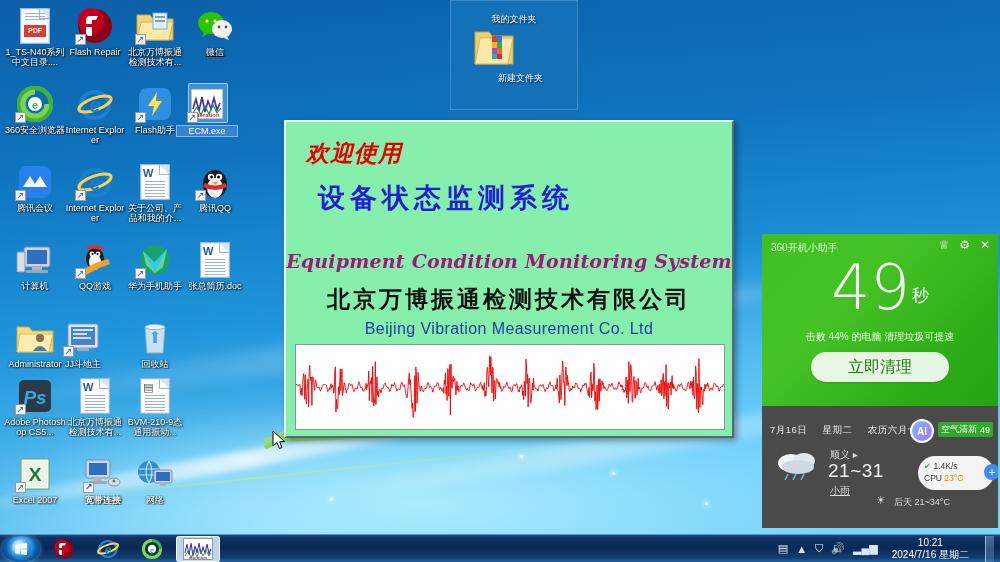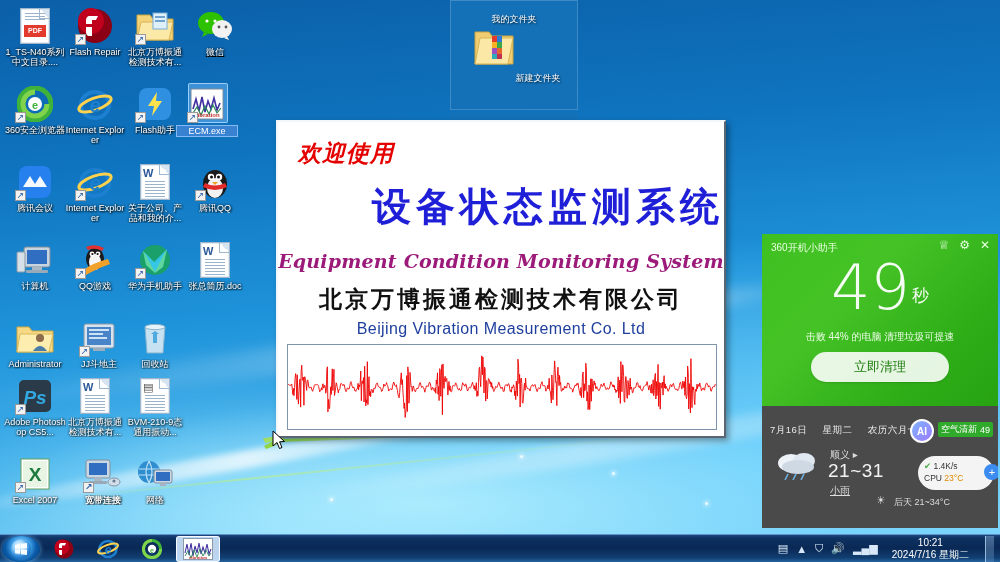--- a/index.html
+++ b/index.html
@@ -95,37 +95,37 @@
   .doc-ico { width:30px; height:36px; background:#fff; border:1px solid #9fb6cf;
     position:relative; box-shadow:0 0 0 0.5px #c8d8e8 inset; }
   .doc-ico::before { content:""; position:absolute; right:0; top:0; width:9px; height:9px;
     background:linear-gradient(225deg,#d6e3f0 50%, transparent 50%); border-left:1px solid #9fb6cf; border-bottom:1px solid #9fb6cf;}
   .doc-lines { position:absolute; left:4px; top:16px; right:4px; }
   .doc-lines i { display:block; height:1px; background:#9bb4cc; margin-bottom:2px; }
   .doc-badge { position:absolute; left:2px; top:2px; font-size:11px; font-weight:bold; }
 
   
   #splash {
-    position:absolute; left:276px; top:120px; width:450px; height:318px;
-    background:#ffffff;
+    position:absolute; left:284px; top:120px; width:450px; height:318px;
+    background:#86efac;
     border-top:2px solid #f4f7fa; border-left:2px solid #f4f7fa;
     border-right:2px solid #5b6673; border-bottom:2px solid #5b6673;
     box-shadow:3px 3px 6px rgba(0,0,0,0.35);
     overflow:hidden;
   }
   #splash .welcome {
     position:absolute; left:20px; top:16px;
     font-family:"DejaVu Serif","Liberation Serif",serif;
     font-style:italic; font-weight:bold; font-size:23px; color:#e50000;
     letter-spacing:1px;
   }
   #splash .title-cn {
-    position:absolute; left:0; right:0; top:58px; text-align:right;
+    position:absolute; left:0; right:0; top:58px; text-align:left;
     font-family:"DejaVu Serif","Liberation Serif",serif;
-    font-weight:bold; font-size:39px; color:#1f1fd8; letter-spacing:5px;
+    font-weight:bold; font-size:27px; color:#1f1fd8; letter-spacing:5px;padding-left:32px;
   }
   #splash .title-en {
     position:absolute; left:0; right:0; top:108px; text-align:center;
     font-family:"DejaVu Serif","Liberation Serif",serif;
     font-style:italic; font-weight:bold; font-size:19px; color:#9b1a7a;
     letter-spacing:0.2px;
     margin-top:20px;
   }
   #splash .company-cn {
     position:absolute; left:0; right:0; top:162px; text-align:center;
@@ -147,21 +147,21 @@
     position:absolute; left:450px; top:0; width:128px; height:110px;
     background:#1471b8;
     box-shadow:0 0 0 1px rgba(255,255,255,0.18) inset;
   }
   #toppanel .hdr {
     position:absolute; left:0; right:0; top:13px; text-align:center;
     font-size:9px; color:#fff; text-shadow:1px 1px 2px rgba(0,0,0,0.85);
   }
   #toppanel .folderwrap { position:absolute; left:22px; top:28px; }
   #toppanel .flbl {
-    position:absolute; left:0; right:0; top:72px; text-align:center;
+    position:absolute; left:0; right:0; top:72px; text-align:left;
     font-size:9px; color:#fff; text-shadow:1px 1px 2px rgba(0,0,0,0.85);margin-left:48px;
   }
   #toppanel2 {
     position:absolute; left:450px; top:113px; width:128px; height:12px;
     background:#1471b8;
   }
 
   
   #w360 {
     position:absolute; left:762px; top:234px; width:236px; height:172px;
@@ -181,21 +181,21 @@
   #w360 .unit { font-size:17px; vertical-align:8px; margin-left:2px; }
   #w360 .subtext {
     position:absolute; left:0; right:0; top:96px; text-align:center;
     font-size:10px; color:#eafce4;
   }
   #w360 .cta {
     position:absolute; left:50%; transform:translateX(-50%); top:118px;
     width:138px; height:30px; border-radius:16px;
     background:rgba(255,255,255,0.88);
     display:flex; align-items:center; justify-content:center;
-    font-size:13px; color:#1d7c0d; cursor:pointer;
+    font-size:16px; color:#1d7c0d; cursor:pointer;
     box-shadow:0 1px 2px rgba(0,0,0,0.15);
   }
 
   
   #wweather {
     position:absolute; left:762px; top:406px; width:236px; height:122px;
     background:#4a4a4a; color:#fff; overflow:hidden;
   }
   #wweather .row1 { position:absolute; left:8px; top:18px; font-size:9.5px; color:#e8e8e8; letter-spacing:0.5px; }
   #wweather .row1 span { margin-right:12px; }
@@ -533,21 +533,21 @@
       <svg width="38" height="32" viewBox="0 0 38 32">
         <path d="M1 5 L13 5 L16 9 L37 9 L37 30 L1 30 Z" fill="#f6d984" stroke="#cfa63f"></path>
         <path d="M4 12 L37 12 L33 30 L1 30 Z" fill="#fdeeb0" stroke="#ddb95b"></path>
         <circle cx="24" cy="16" r="4" fill="#8d6a4a"></circle>
         <path d="M17 29 q7 -10 14 0 z" fill="#4a7da8"></path>
       </svg>
     </div>
     <div class="lbl">Administrator</div>
   </div>
 
-  <div class="dicon" style="left:68px;top:318px;">
+  <div class="dicon" style="left:52px;top:318px;">
     <div class="glyph">
       <svg width="36" height="32" viewBox="0 0 36 32">
         <rect x="3" y="2" width="30" height="24" rx="2" fill="#d8e3ee" stroke="#8497a8"></rect>
         <rect x="6" y="5" width="24" height="18" fill="#4a84c8"></rect>
         <rect x="8" y="7" width="20" height="2" fill="#cfe2f5"></rect>
         <rect x="8" y="11" width="14" height="2" fill="#cfe2f5"></rect>
         <rect x="8" y="15" width="18" height="2" fill="#cfe2f5"></rect>
         <rect x="12" y="26" width="12" height="3" fill="#9bacbc"></rect>
       </svg>
       <div class="shortcut-arrow"></div>

